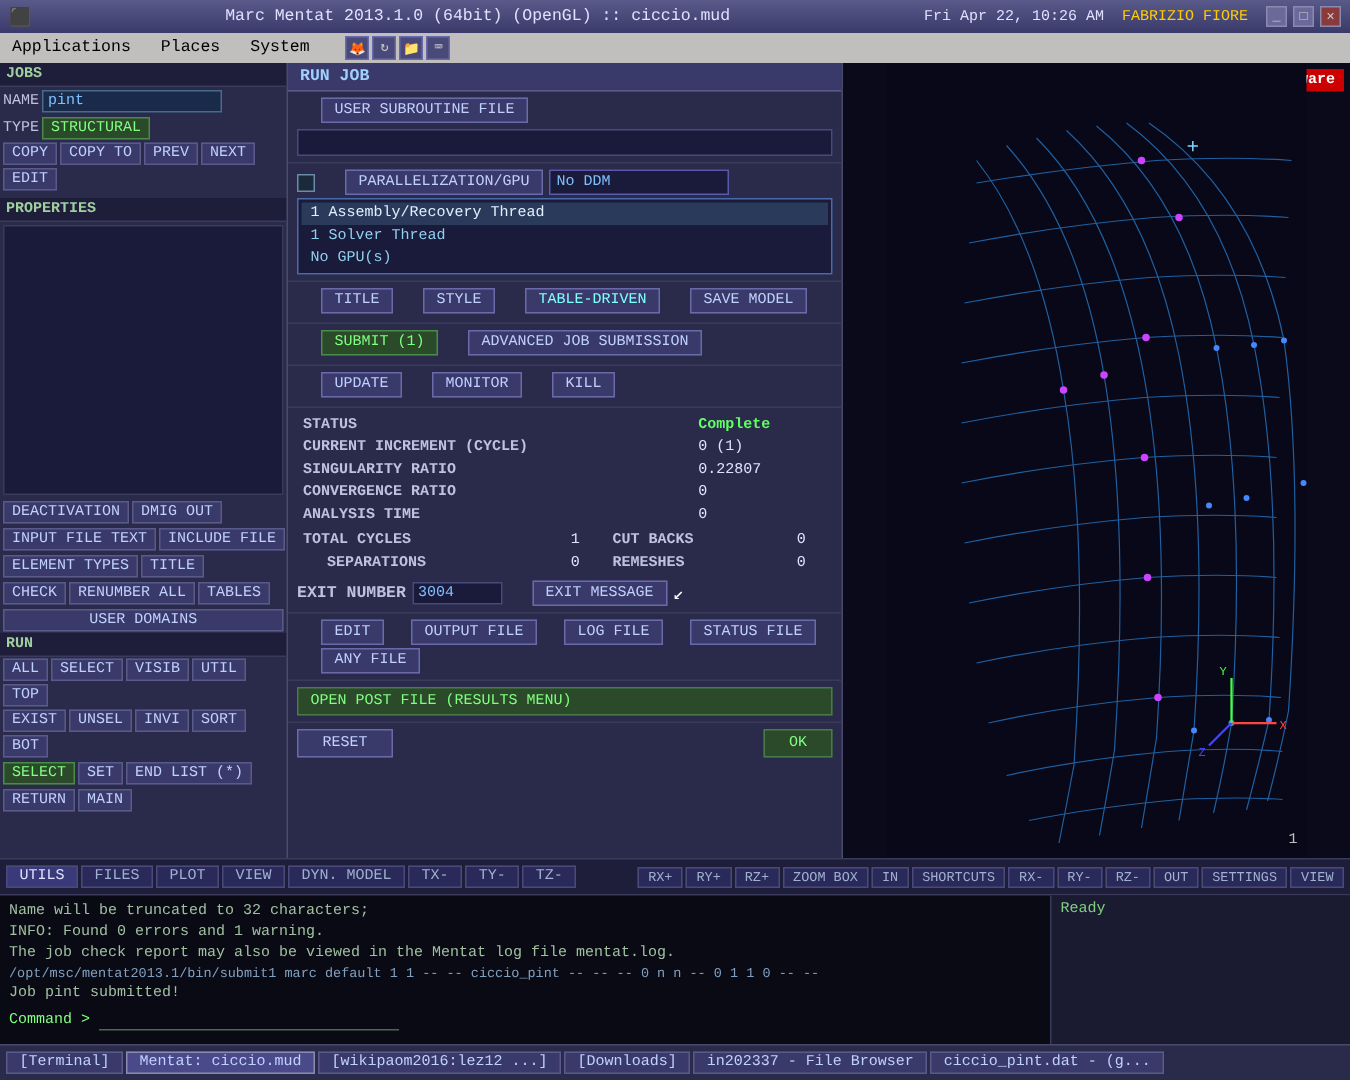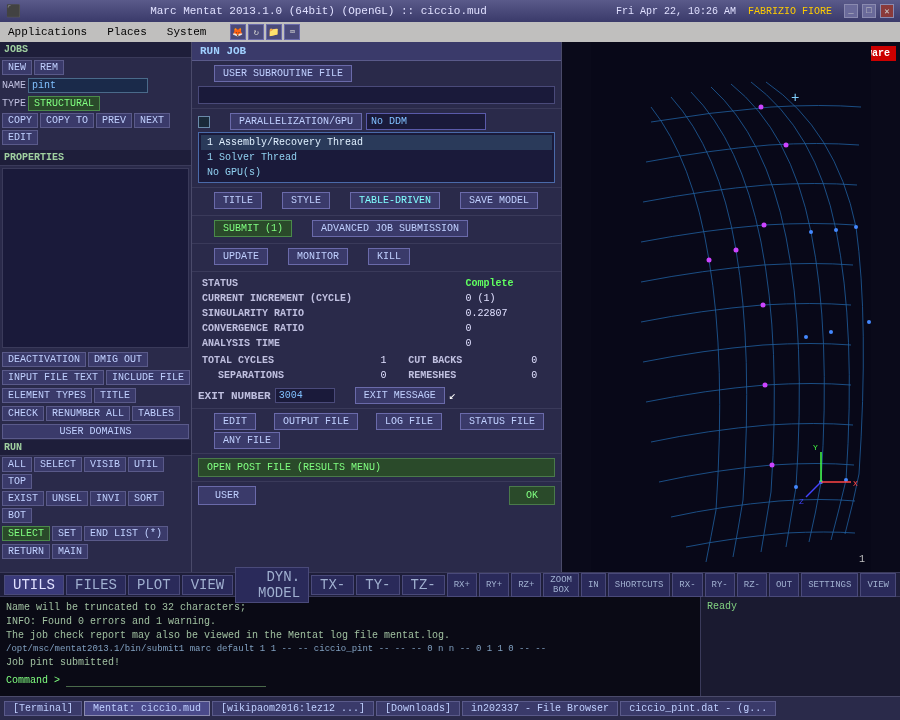--- a/index.html
+++ b/index.html
@@ -278,21 +278,21 @@
       padding: 0 4px;
       gap: 2px;
       border-top: 1px solid #3a3a5a;
     }
 
     .bottom-tab {
       background: #2a2a5a;
       border: 1px solid #4a4a7a;
       color: #a0b0d0;
       padding: 1px 8px;
-      font-size: 14px;
+      font-size: 10px;
       cursor: pointer;
       font-family: 'Courier New', monospace;
       text-align: right;
     }
     .bottom-tab.active {
       background: #3a3a7a;
       color: #e0e0ff;
     }
 
     .right-controls {
@@ -425,24 +425,20 @@
     <span class="taskbar-icon">↻</span>
     <span class="taskbar-icon">📁</span>
     <span class="taskbar-icon">⌨</span>
   </div>
 </div>
 
 <div id="main-layout" style="display:flex; height:530px;">
 
   <div id="sidebar">
     <div class="sidebar-section">JOBS</div>
-    <div class="sidebar-row">
-      <button class="sb-btn">NEW</button>
-      <button class="sb-btn">REM</button>
-    </div>
     <div class="sidebar-row">
       <span class="sb-label">NAME</span>
       <input class="sb-input" value="pint" style="width: 120px;">
     </div>
     <div class="sidebar-row">
       <span class="sb-label">TYPE</span>
       <button class="sb-btn sb-btn-green">STRUCTURAL</button>
     </div>
     <div class="sidebar-row" style="flex-wrap:wrap; gap:2px;">
       <button class="sb-btn">COPY</button>
@@ -605,21 +601,21 @@
         <button class="dialog-btn">STATUS FILE</button>
         <button class="dialog-btn">ANY FILE</button>
       </div>
     </div>
 
     <div class="dialog-section">
       <button class="open-post-btn" style="width:100%; text-align:left;">OPEN POST FILE (RESULTS MENU)</button>
     </div>
 
     <div class="bottom-btns">
-      <button class="reset-btn">USER</button>
+      <button class="reset-btn">RESET</button>
       <button class="ok-btn">OK</button>
     </div>
   </div>
 
   <div id="viewport">
     <div class="msc-logo">MSC Software</div>
 
     <svg id="mesh-svg" viewBox="0 0 280 530">
 
       <rect width="280" height="530" fill="#080818"></rect>

